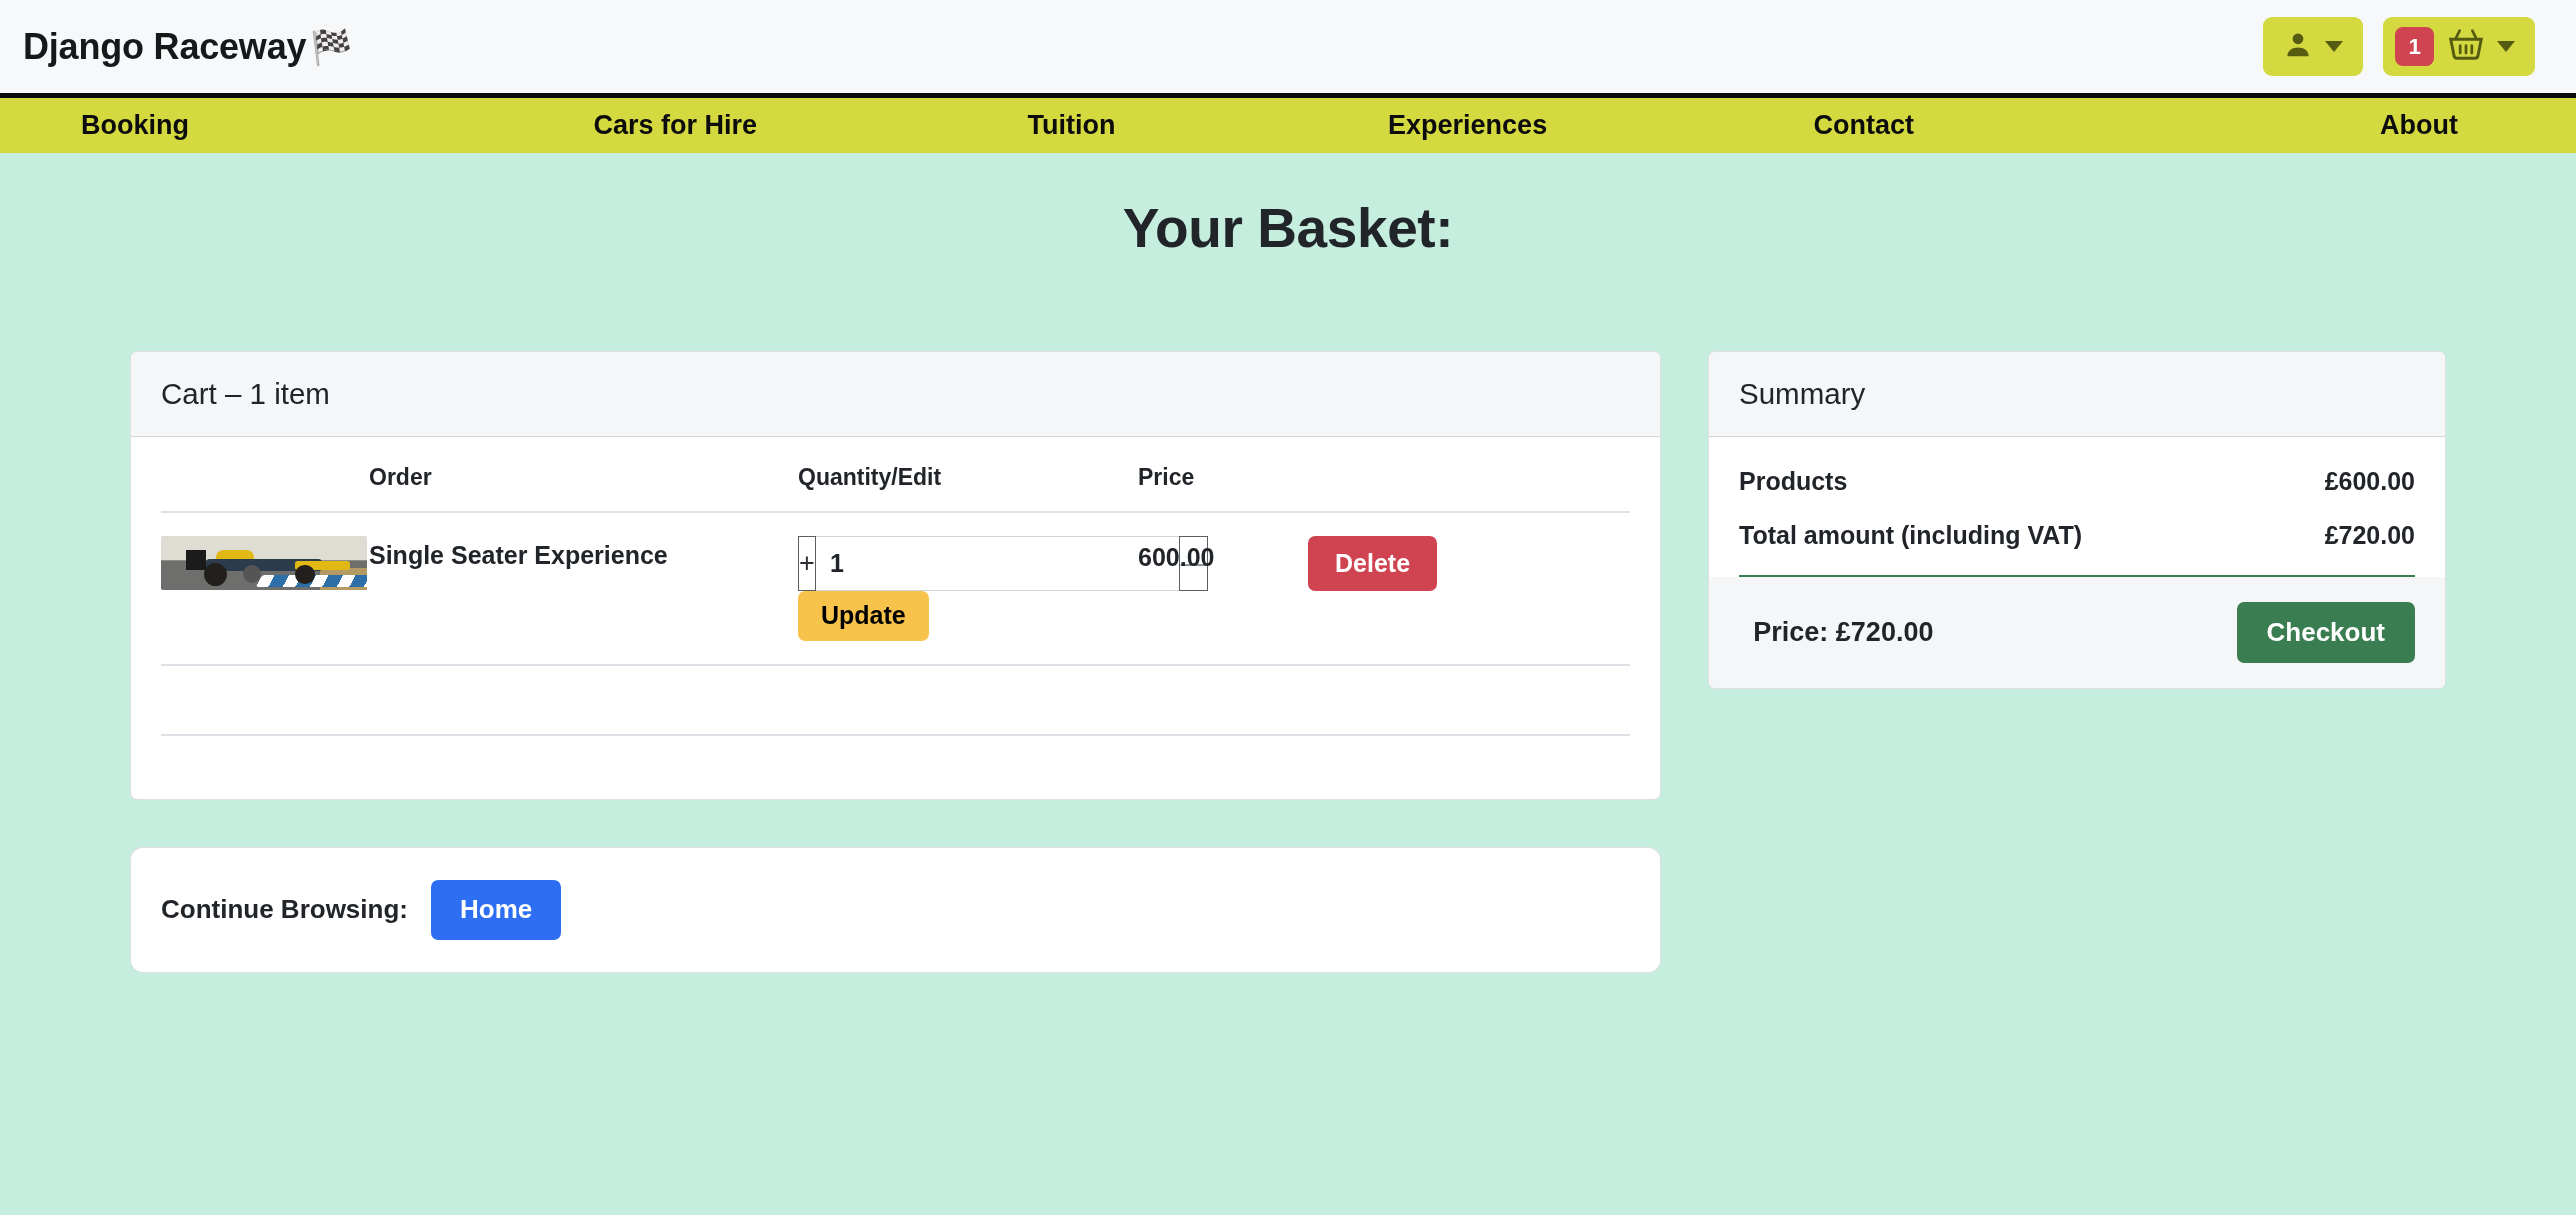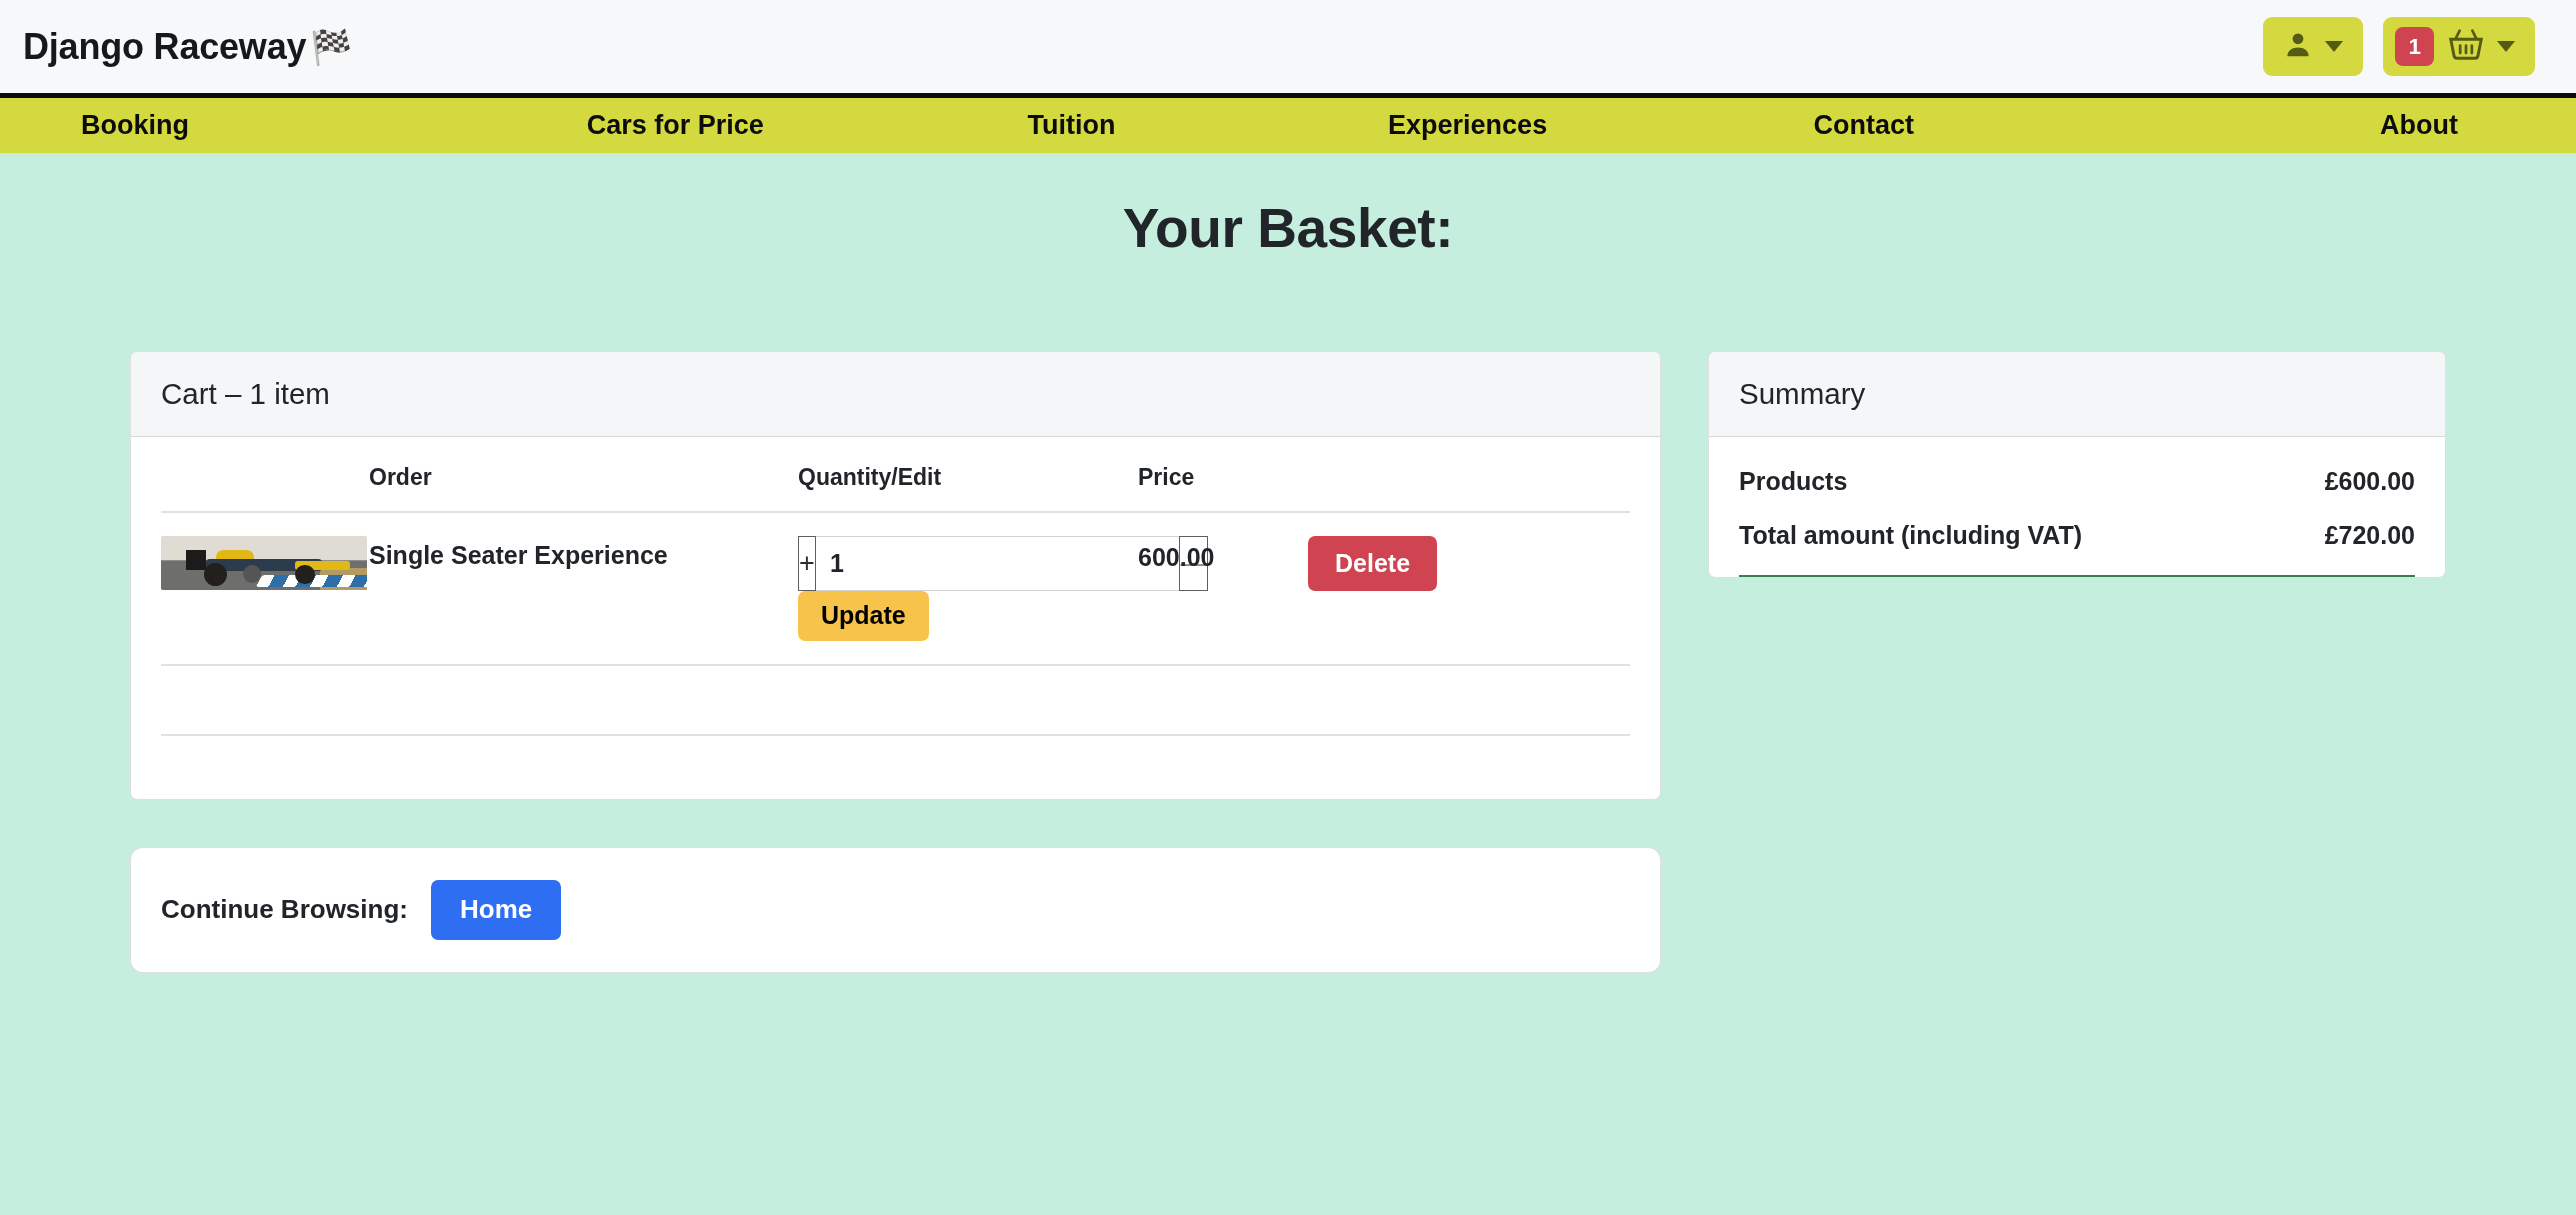--- a/index.html
+++ b/index.html
@@ -383,21 +383,21 @@
     </button>
   </div>
 </div>
 
 <nav class="navbar">
   <ul class="nav-list">
     <li class="nav-item">
       <a class="nav-link" href="#">Booking</a>
     </li>
     <li class="nav-item">
-      <a class="nav-link" href="#">Cars for Price</a>
+      <a class="nav-link" href="#">Cars for Hire</a>
     </li>
     <li class="nav-item">
       <a class="nav-link" href="#">Tuition</a>
     </li>
     <li class="nav-item">
       <a class="nav-link" href="#">Experiences</a>
     </li>
     <li class="nav-item">
       <a class="nav-link" href="#">Contact</a>
     </li>
@@ -481,20 +481,24 @@
       <div class="summary-body">
         <div class="sum-line">
           <span>Products</span>
           <span>£600.00</span>
         </div>
         <div class="sum-line">
           <span>Total amount (including VAT)</span>
           <span>£720.00</span>
         </div>
         <div class="sum-divider"></div>
+        <div class="total-box">
+          <span class="total-price">Price: £720.00</span>
+          <button class="btn-checkout">Checkout</button>
+        </div>
       </div>
     </div>
   </div>
 </div>
 
 <div class="continue-wrap">
   <div class="continue-card">
     <span class="continue-label">Continue Browsing:</span>
     <button class="btn-home">Home</button>
   </div>

